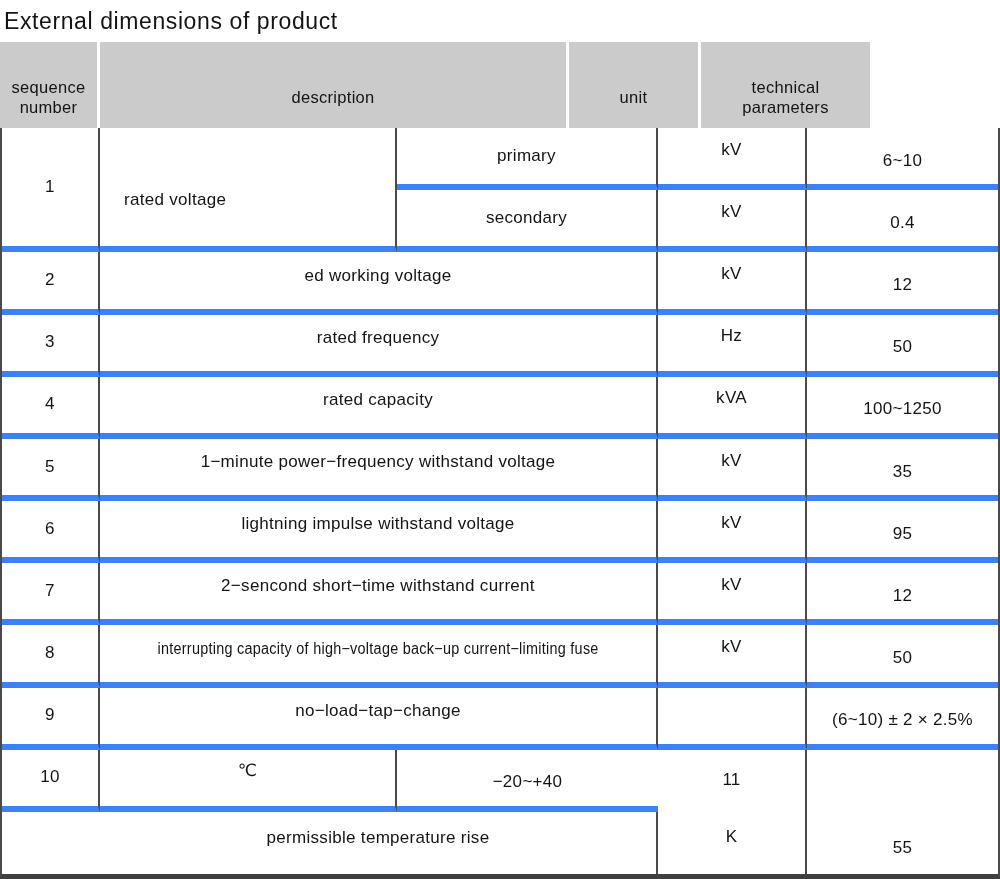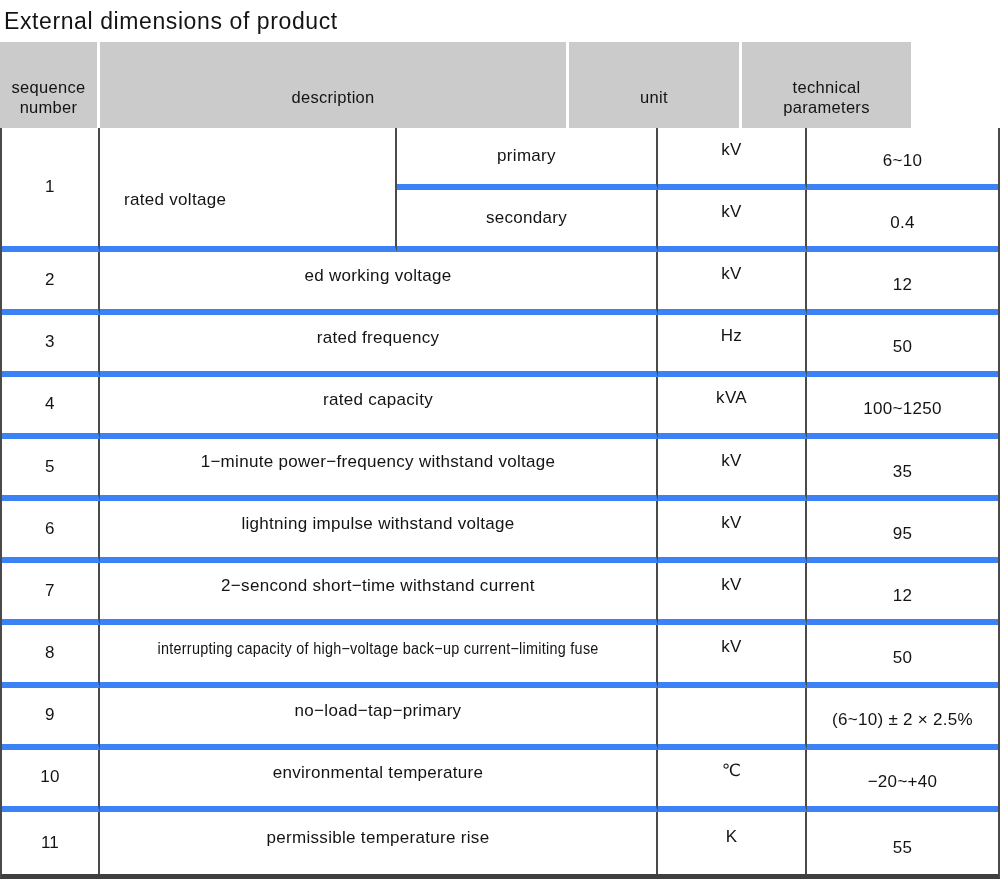--- a/index.html
+++ b/index.html
@@ -4,21 +4,21 @@
 <style>
   *{margin:0;padding:0;box-sizing:border-box}
   html,body{width:1000px;height:879px;background:#fff;overflow:hidden}
   body{position:relative;font-family:"Liberation Sans","DejaVu Sans",sans-serif;color:#141414}
   .title{position:absolute;top:8px;left:4px;font-size:23px;font-weight:500;letter-spacing:.6px;white-space:nowrap}
   
   .thead{position:absolute;top:42px;left:0;width:1000px;height:86px;display:flex}
   .th{background:#cbcbcb;display:flex;align-items:center;justify-content:center;
       padding-top:24px;font-size:16.5px;line-height:1.22;text-align:center;letter-spacing:.3px}
   .th + .th{margin-left:3px}
-  .th1{width:97px}.th2{width:466px}.th3{width:170px}.th4{width:169px}
+  .th1{width:97px}.th2{width:466px}.th3{width:129px}.th4{width:169px}
   .th1 span{width:92px}.th4 span{width:130px}
   
   .tgrid{position:absolute;top:128px;left:0;width:1000px;height:751px;
          border-left:2px solid #4a4a4a;border-right:2px solid #4a4a4a;border-bottom:5px solid #3f3f3f;
          display:grid;grid-template-columns:98px 297px 261px 149px 191px;grid-template-rows:repeat(12,1fr);
          font-size:17px;letter-spacing:.3px}
   .cell{border-right:2px solid #4a4a4a;border-bottom:6px solid #3b82f6;
         display:flex;align-items:center;justify-content:center;overflow:hidden;line-height:1.1}
   .last-col{border-right:none}
   .last-row{border-bottom:none}
@@ -165,34 +165,31 @@
       <span>kV</span>
     </div>
   <div class="cell c-param last-col">
       <span>50</span>
     </div>
 
   <div class="cell c-seq">
       <span>9</span>
     </div>
   <div class="cell c-desc">
-      <span>no−load−tap−primary</span>
+      <span>no−load−tap−change</span>
     </div>
   <div class="cell c-unit">
       <span></span>
     </div>
   <div class="cell c-param last-col">
       <span>(6~10) ± 2 × 2.5%</span>
     </div>
 
   <div class="cell c-seq">
       <span>10</span>
-    </div>
-  <div class="cell c-desc">
-      <span>environmental temperature</span>
     </div>
   <div class="cell c-unit">
       <span>℃</span>
     </div>
   <div class="cell c-param last-col">
       <span>−20~+40</span>
     </div>
 
   <div class="cell c-seq last-row">
       <span>11</span>

